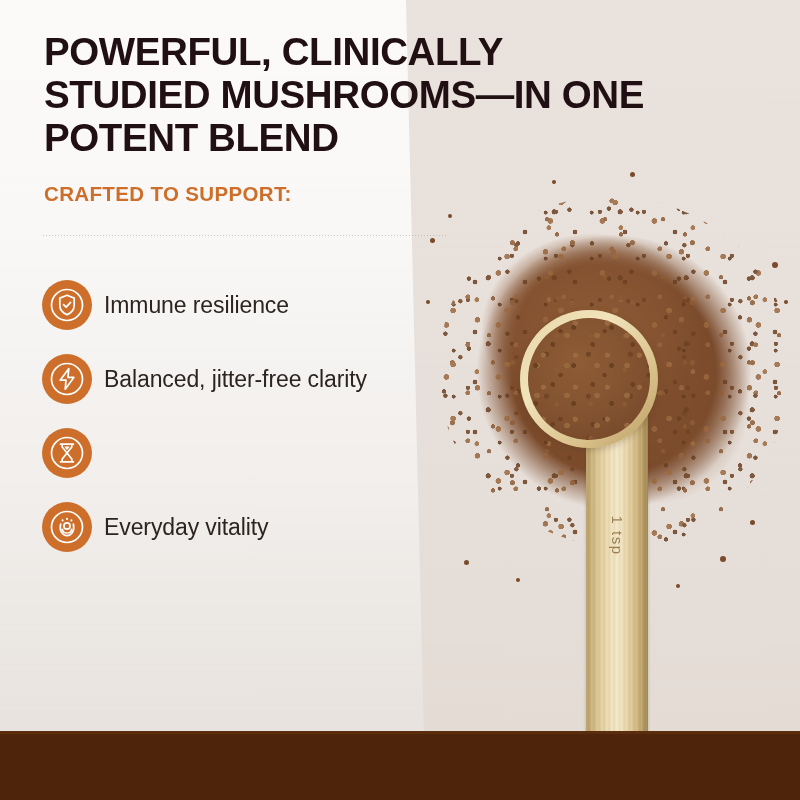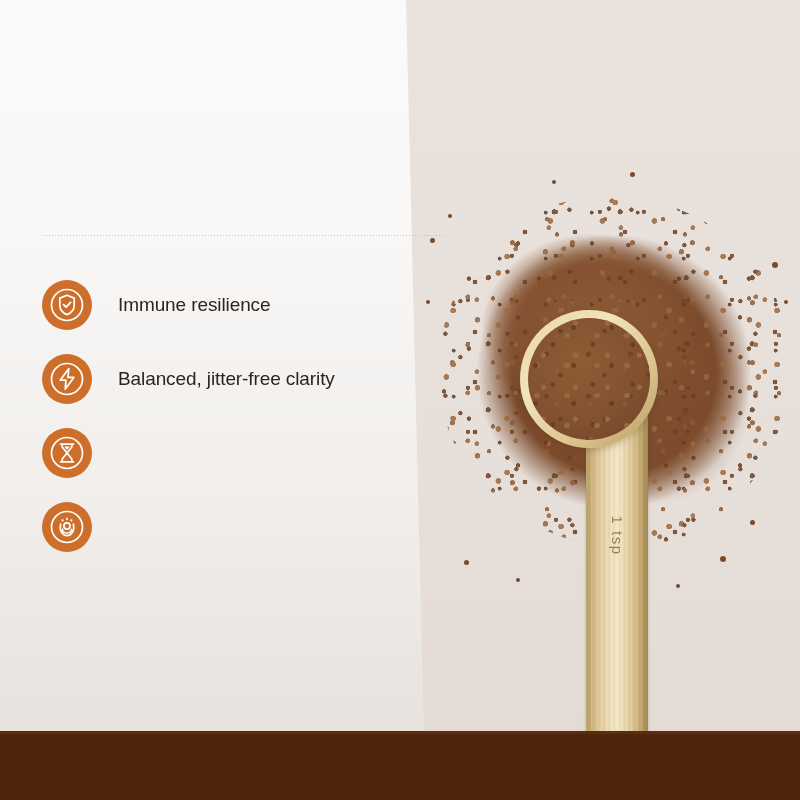--- a/index.html
+++ b/index.html
@@ -107,22 +107,22 @@
     background: #cd6f2a;
     flex: 0 0 auto;
     display: flex;
     align-items: center;
     justify-content: center;
   }
   .feature-icon svg {
     display: block;
   }
   .feature-label {
-    margin-left: 26px;
-    font-size: 19px;
+    margin-left: 12px;
+    font-size: 23px;
     line-height: 26px;
     font-weight: 400;
     color: #2b2421;
     letter-spacing: -0.1px;
     white-space: nowrap;
   }
 
   
   .photo {
     position: absolute;
@@ -290,20 +290,24 @@
     <div class="spoon-bowl-fill"></div>
     <div class="spoon-bowl-fill-texture"></div>
     <div class="spoon-tsp">
       <span>1 tsp</span>
     </div>
   </div>
 
   <div class="bg-bottom-bar"></div>
   <div class="bg-bottom-bar-hl"></div>
 
+  <div class="headline">POWERFUL, CLINICALLY
+STUDIED MUSHROOMS—IN ONE
+POTENT BLEND</div>
+  <div class="eyebrow">CRAFTED TO SUPPORT:</div>
   <div class="divider"></div>
 
   <div class="features">
 
     <div class="feature-row">
       <div class="feature-icon">
         <svg width="50" height="50" viewBox="0 0 50 50" fill="none">
           <circle cx="25" cy="25" r="15.5" stroke="#ffffff" stroke-width="1.7"></circle>
           <path d="M25 15.2 L32.2 18.1 V25.0 C32.2 29.6 28.9 33.2 25 34.6 C21.1 33.2 17.8 29.6 17.8 25.0 V18.1 Z" stroke="#ffffff" stroke-width="1.7" stroke-linejoin="round" fill="none"></path>
           <path d="M21.6 24.7 L24.1 27.2 L28.6 22.4" stroke="#ffffff" stroke-width="1.8" stroke-linecap="round" stroke-linejoin="round" fill="none"></path>
@@ -341,16 +345,17 @@
           <circle cx="25" cy="25" r="15.5" stroke="#ffffff" stroke-width="1.7"></circle>
           <circle cx="25" cy="24.0" r="3.1" stroke="#ffffff" stroke-width="1.7" fill="none"></circle>
           <path d="M18.6 22.2 C18.6 22.2 17.6 27.0 19.4 30.0 C20.8 32.4 22.7 33.6 25 33.6
                    C27.3 33.6 29.2 32.4 30.6 30.0 C32.4 27.0 31.4 22.2 31.4 22.2" stroke="#ffffff" stroke-width="1.7" stroke-linecap="round" fill="none"></path>
           <path d="M20.6 27.4 C20.6 29.4 22.0 31.0 25 31.0 C28.0 31.0 29.4 29.4 29.4 27.4" stroke="#ffffff" stroke-width="1.6" stroke-linecap="round" fill="none"></path>
           <circle cx="20.6" cy="18.4" r="1.05" fill="#ffffff"></circle>
           <circle cx="25" cy="16.9" r="1.05" fill="#ffffff"></circle>
           <circle cx="29.4" cy="18.4" r="1.05" fill="#ffffff"></circle>
         </svg>
       </div>
+      <div class="feature-label">Everyday vitality</div>
     </div>
 
   </div>
 </div>
 
 </body></html>

